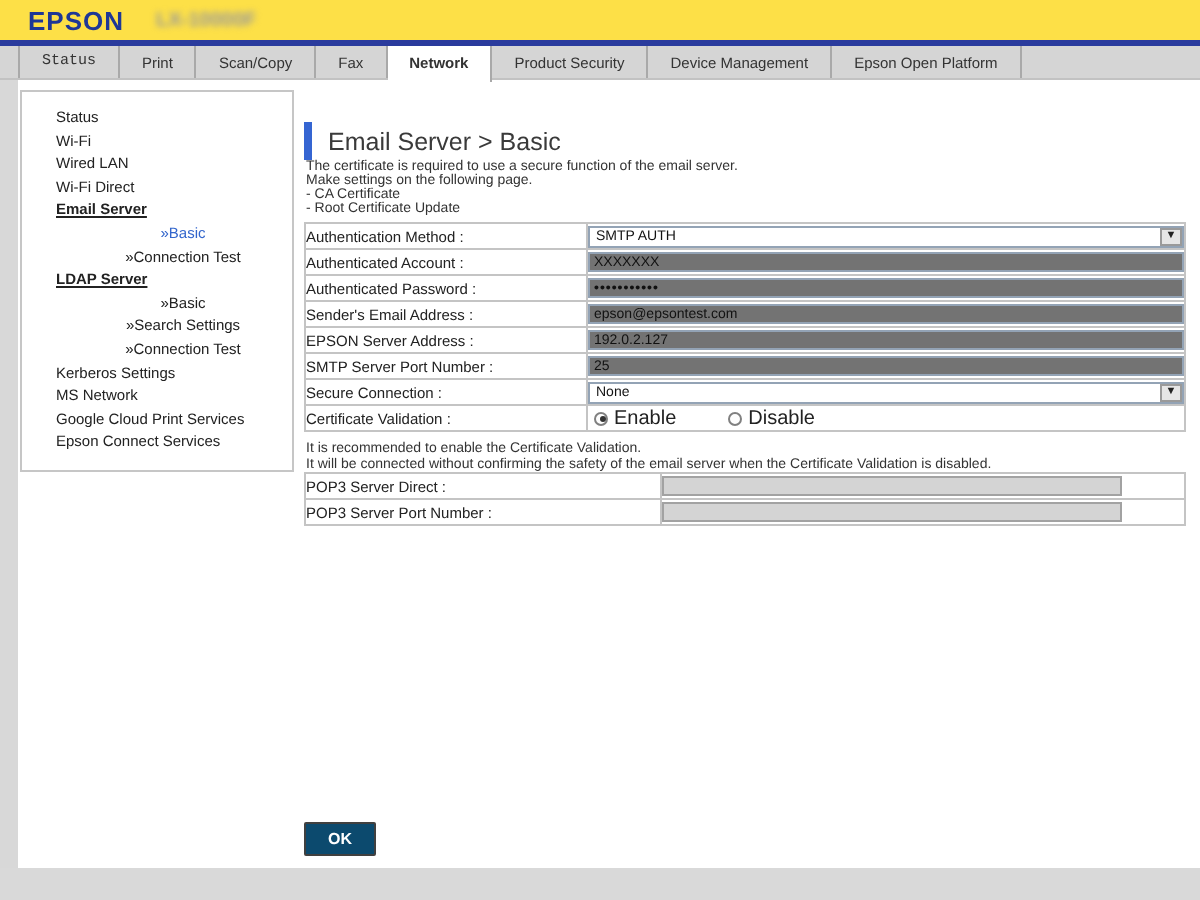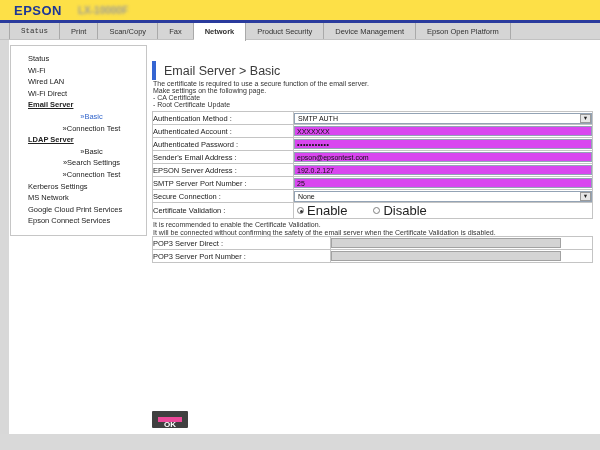--- a/index.html
+++ b/index.html
@@ -41,40 +41,40 @@
   .intro { position:absolute; left:153px; top:80px; font-size:7px; color:#333; line-height:7px; }
   
   table.form { position:absolute; left:152px; width:441px; border-collapse:collapse; }
   table.form.t1 { top:111px; }
   table.form.t2 { top:236px; }
   table.form td { border:1px solid #c4c4c4; font-size:7.5px; color:#222; height:13px; padding:0; vertical-align:middle; }
   td.lbl { width:141px; padding-left:4px; background:#fff; }
   table.t2 td.lbl { width:178px; }
   td.val { padding:1px 2px; }
   .tinput { width:100%; height:10px; border:1px solid #93a3b5; font-size:7px; padding:0 2px;
-            font-family:"Liberation Sans",sans-serif; color:#111; background:#d946ef; display:block; }
+            font-family:"Liberation Sans",sans-serif; color:#111; background:#737373; display:block; }
   .tinput.pw { letter-spacing:0.5px; font-weight:bold; }
   .tinput.disabled { width:230px; background:#d4d4d4; border:1px solid #a2a2a2; }
   .selbox { width:100%; height:11px; border:1px solid #93a3b5; background:#fff;
             display:flex; align-items:center; position:relative; cursor:pointer; }
   .selbox .seltext { font-size:7px; padding-left:3px; color:#111; flex:1; }
   .selbox .arrow { width:11px; height:9px; margin-right:0px; border:1px solid #9a9a9a;
                    background:#e6e6e6; font-size:5.5px; color:#222; display:flex;
                    align-items:center; justify-content:center; }
   .radios { display:flex; align-items:center; padding-left:3px; }
   .radio { display:flex; align-items:center; margin-right:26px; cursor:pointer; }
   .rdot { width:7px; height:7px; border-radius:50%; border:1px solid #808080; background:#fdfdfd;
           margin-right:3px; position:relative; }
   .radio.checked .rdot::after { content:""; position:absolute; left:1.5px; top:1.5px; width:3px; height:3px;
           border-radius:50%; background:#333; }
-  .radio .rlabel { font-size:13px; color:#222;text-align:center; }
+  .radio .rlabel { font-size:10px; color:#222;text-align:center; }
   .note { position:absolute; left:153px; top:221px; font-size:7px; color:#333; line-height:7.5px; }
   
   .ok-btn { position:absolute; left:152px; top:411px; width:36px; height:17px;
-            background:#ec4899; border:6px solid #404040; color:#fff; font-size:8px;
+            background:#0c4a6e; border:1px solid #404040; color:#fff; font-size:8px;
             font-weight:bold; text-align:center; line-height:15px; cursor:pointer;
             border-radius:1px; font-family:"Liberation Sans",sans-serif; }
 </style>
 </head>
 <body>
 
 <div class="header">
   <span class="logo">EPSON</span>
   <span class="model">LX-10000F</span>
 </div>

